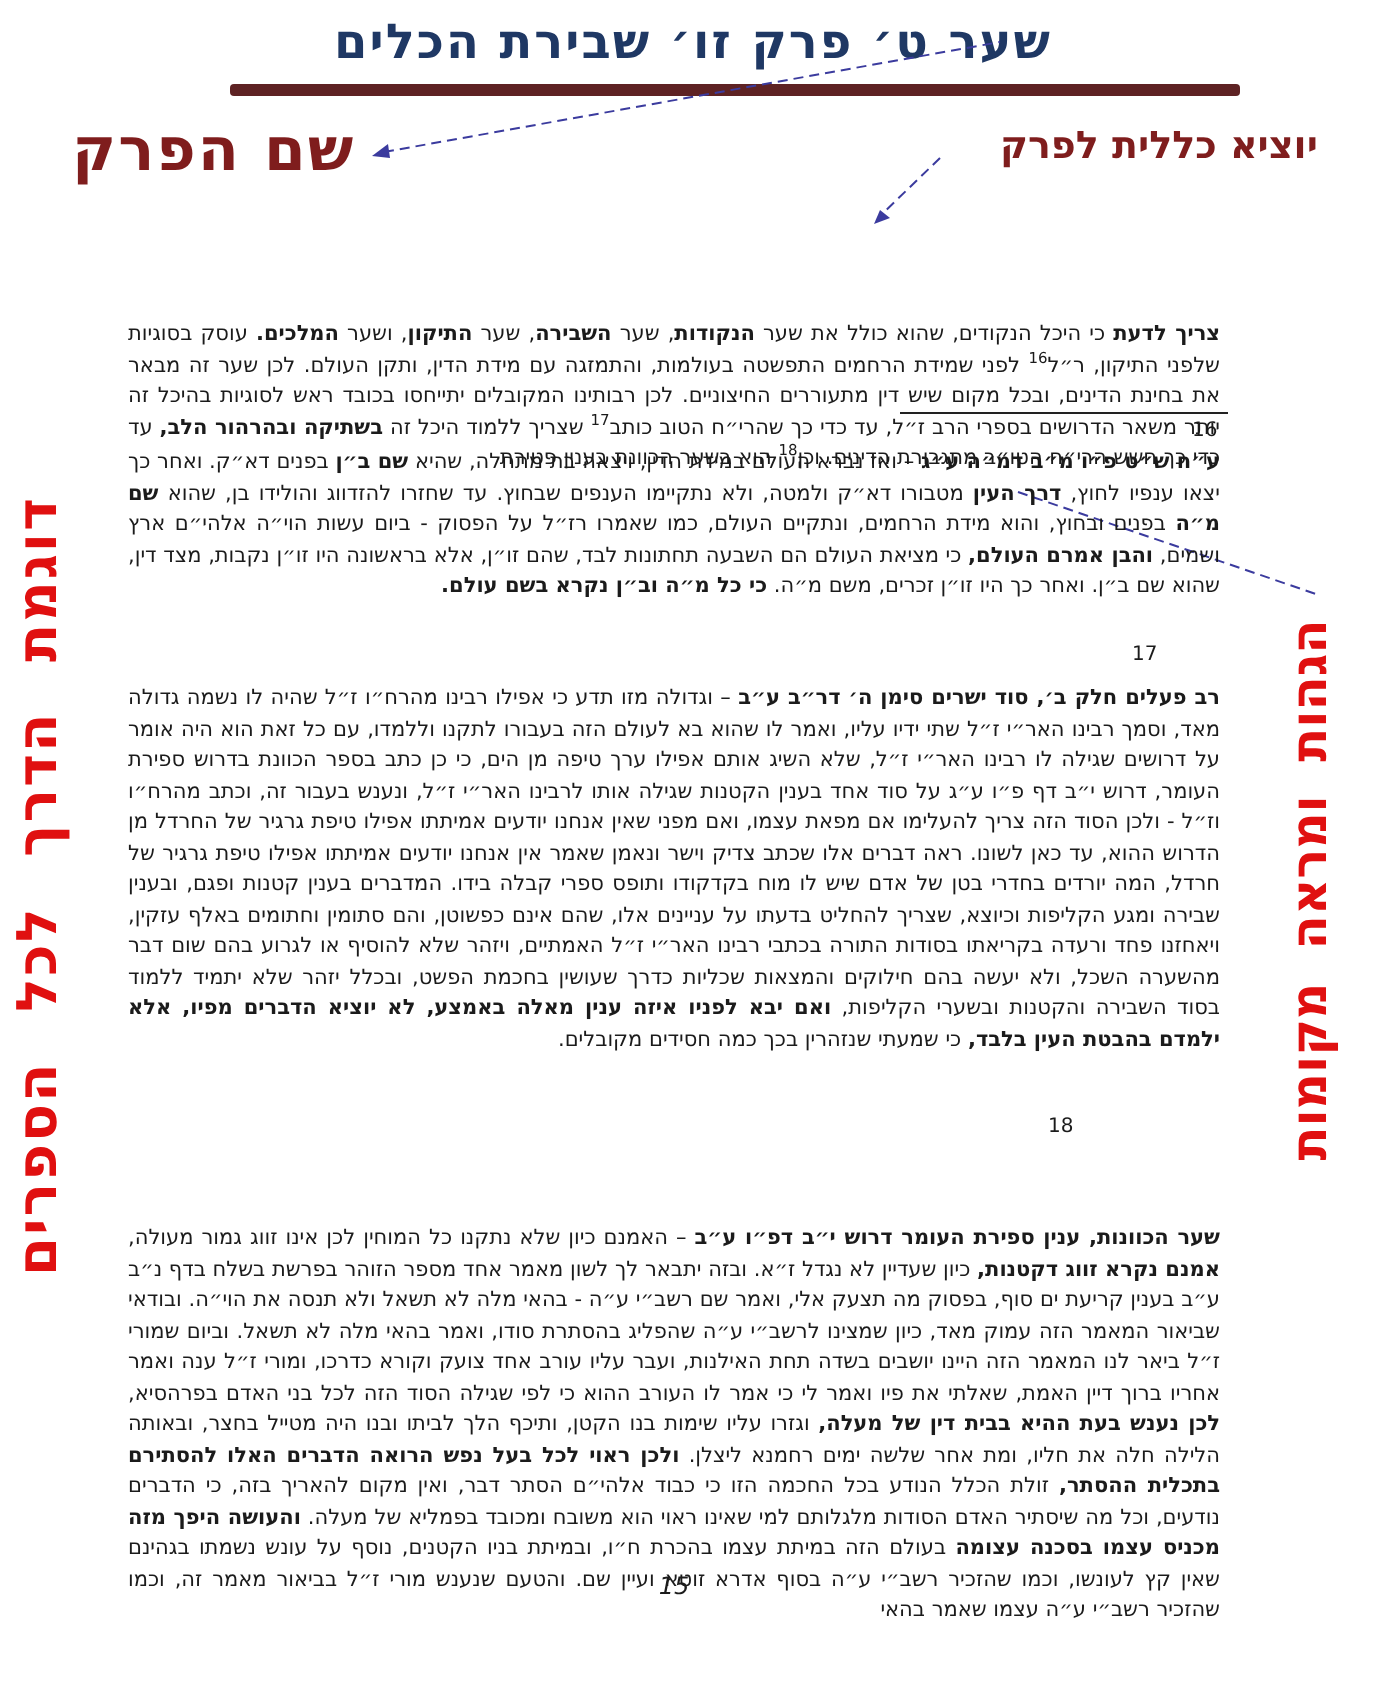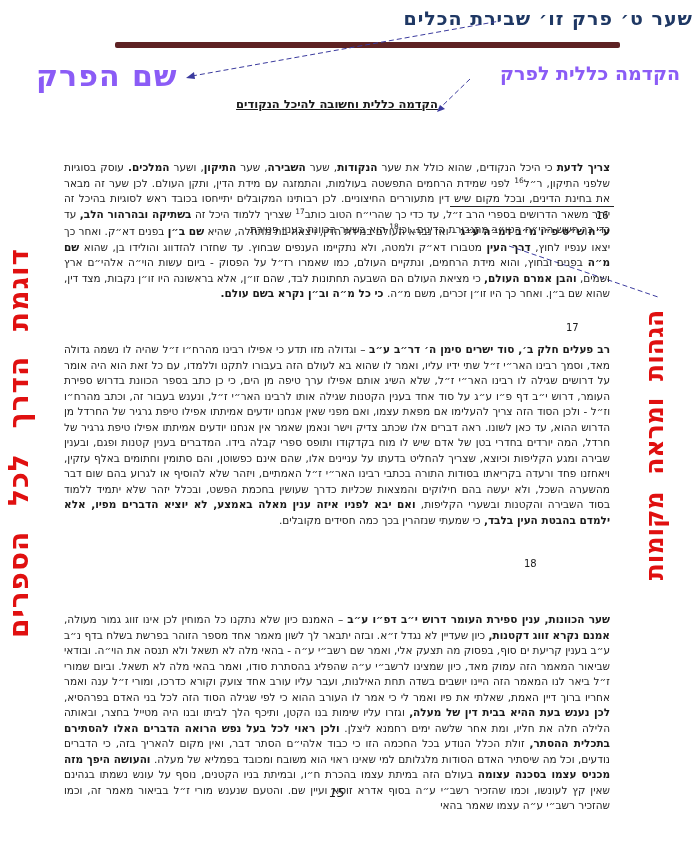--- a/index.html
+++ b/index.html
@@ -2,28 +2,28 @@
 <html lang="he"><head>
 <meta charset="utf-8">
 <style>
   html,body{margin:0;padding:0;background:#ffffff;}
   .page{
     position:relative;width:693px;height:849px;background:#ffffff;
     font-family:"DejaVu Sans",sans-serif;color:#1b1b1b;overflow:hidden;
     margin:0 auto;
   }
   .title{
-    position:absolute;top:7px;left:0;width:693px;
-    font-size:19px;font-weight:bold;color:#1f3864;direction:rtl;letter-spacing:1px;
+    position:absolute;top:7px;left:0;width:693px;text-align:center;
+    font-size:24px;font-weight:bold;color:#1f3864;direction:rtl;letter-spacing:1px;
   }
   .title-bar{
     position:absolute;left:115px;top:42px;width:505px;height:6px;
     background:#5e2223;border-radius:2px;
   }
-  .annot{color:#8b5cf6;font-weight:bold;direction:rtl;white-space:nowrap;}
+  .annot{color:#7f1d1d;font-weight:bold;direction:rtl;white-space:nowrap;}
   .annot-chapter-name{position:absolute;left:36px;top:58px;font-size:30px;letter-spacing:1px;}
   .annot-intro{position:absolute;left:500px;top:62px;font-size:19px;}
   .section-heading{
     position:absolute;left:64px;top:97px;width:546px;text-align:center;
     font-size:11.5px;font-weight:bold;text-decoration:underline;direction:rtl;
   }
   .para{
     position:absolute;left:64px;width:546px;direction:rtl;text-align:justify;
     font-size:10.5px;line-height:15.5px;
   }
@@ -51,31 +51,30 @@
 </style>
 </head>
 <body>
 
 <div class="page">
 
   <div class="title">שער ט׳ פרק זו׳ שבירת הכלים</div>
   <div class="title-bar"></div>
 
   <div class="annot annot-chapter-name">שם הפרק</div>
-  <div class="annot annot-intro">הקדמה כללית לפרק</div>
+  <div class="annot annot-intro">יוציא כללית לפרק</div>
 
   <svg class="connectors" viewBox="0 0 693 849" xmlns="http://www.w3.org/2000/svg">
     <line x1="192" y1="76" x2="500" y2="21" stroke="#3b3b9e" stroke-width="1" stroke-dasharray="5,3"></line>
     <polygon points="186,78 194,72 195,79" fill="#3b3b9e"></polygon>
     <line x1="470" y1="79" x2="439" y2="109" stroke="#3b3b9e" stroke-width="1" stroke-dasharray="5,3"></line>
     <polygon points="437,112 440,105 445,109" fill="#3b3b9e"></polygon>
     <line x1="509" y1="246" x2="658" y2="297" stroke="#3b3b9e" stroke-width="1" stroke-dasharray="5,3"></line>
   </svg>
 
-  <div class="section-heading">הקדמה כללית וחשובה להיכל הנקודים</div>
 
   <div class="para main-para"><span class="b">צריך לדעת</span><span>  כי היכל הנקודים, שהוא כולל את שער </span><span class="b">הנקודות</span><span>, שער </span><span class="b">השבירה</span><span>, שער </span><span class="b">התיקון</span><span>, ושער </span><span class="b">המלכים.</span><span> עוסק בסוגיות שלפני התיקון, ר״ל</span><sup>16</sup><span> לפני שמידת הרחמים התפשטה בעולמות, והתמזגה עם מידת הדין, ותקן העולם. לכן שער זה מבאר את בחינת הדינים, ובכל מקום שיש דין מתעוררים החיצוניים. לכן רבותינו המקובלים יתייחסו בכובד ראש לסוגיות בהיכל זה יותר משאר הדרושים בספרי הרב ז״ל, עד כדי כך שהרי״ח הטוב כותב</span><sup>17</sup><span> שצריך ללמוד היכל זה </span><span class="b">בשתיקה ובהרהור הלב,</span><span> עד כדי כך חשש הרי״ח הטו״ב מתגבורת הדינים. וכן</span><sup>18</sup><span> הוא בשער הכוונת בענין פטירת</span></div>
 
   <div class="fn-sep"></div>
   <div class="fn-num fn-num-16">16</div>
   <div class="para fn-16"><span class="b">ע״ח ש״ט פ״ו מ״ב דמ״ה ע״ג</span><span> – ואז נברא העולם במידת הדין, ויצאה בת מתחלה, שהיא </span><span class="b">שם ב״ן</span><span> בפנים דא״ק. ואחר כך יצאו ענפיו לחוץ, </span><span class="b">דרך העין</span><span> מטבורו דא״ק ולמטה, ולא נתקיימו הענפים שבחוץ. עד שחזרו להזדווג והולידו בן, שהוא </span><span class="b">שם מ״ה</span><span> בפנים ובחוץ, והוא מידת הרחמים, ונתקיים העולם, כמו שאמרו רז״ל על הפסוק - ביום עשות הוי״ה אלהי״ם ארץ ושמים, </span><span class="b">והבן אמרם העולם,</span><span> כי מציאת העולם הם השבעה תחתונות לבד, שהם זו״ן, אלא בראשונה היו זו״ן נקבות, מצד דין, שהוא שם ב״ן. ואחר כך היו זו״ן זכרים, משם מ״ה. </span><span class="b">כי כל מ״ה וב״ן נקרא בשם עולם.</span></div>
 
   <div class="fn-num fn-num-17">17</div>
   <div class="para fn-17"><span class="b">רב פעלים חלק ב׳, סוד ישרים סימן ה׳ דר״ב ע״ב</span><span> – וגדולה מזו תדע כי אפילו רבינו מהרח״ו ז״ל שהיה לו נשמה גדולה מאד, וסמך רבינו האר״י ז״ל שתי ידיו עליו, ואמר לו שהוא בא לעולם הזה בעבורו לתקנו וללמדו, עם כל זאת הוא היה אומר על דרושים שגילה לו רבינו האר״י ז״ל, שלא השיג אותם אפילו ערך טיפה מן הים, כי כן כתב בספר הכוונת בדרוש ספירת העומר, דרוש י״ב דף פ״ו ע״ג על סוד אחד בענין הקטנות שגילה אותו לרבינו האר״י ז״ל, ונענש בעבור זה, וכתב מהרח״ו וז״ל - ולכן הסוד הזה צריך להעלימו אם מפאת עצמו, ואם מפני שאין אנחנו יודעים אמיתתו אפילו טיפת גרגיר של החרדל מן הדרוש ההוא, עד כאן לשונו. ראה דברים אלו שכתב צדיק וישר ונאמן שאמר אין אנחנו יודעים אמיתתו אפילו טיפת גרגיר של חרדל, המה יורדים בחדרי בטן של אדם שיש לו מוח בקדקודו ותופס ספרי קבלה בידו. המדברים בענין קטנות ופגם, ובענין שבירה ומגע הקליפות וכיוצא, שצריך להחליט בדעתו על עניינים אלו, שהם אינם כפשוטן, והם סתומין וחתומים באלף עזקין, ויאחזנו פחד ורעדה בקריאתו בסודות התורה בכתבי רבינו האר״י ז״ל האמתיים, ויזהר שלא להוסיף או לגרוע בהם שום דבר מהשערה השכל, ולא יעשה בהם חילוקים והמצאות שכליות כדרך שעושין בחכמת הפשט, ובכלל יזהר שלא יתמיד ללמוד בסוד השבירה והקטנות ובשערי הקליפות, </span><span class="b">ואם יבא לפניו איזה ענין מאלה באמצע, לא יוציא הדברים מפיו, אלא ילמדם בהבטת העין בלבד,</span><span> כי שמעתי שנזהרין בכך כמה חסידים מקובלים.</span></div>
 

